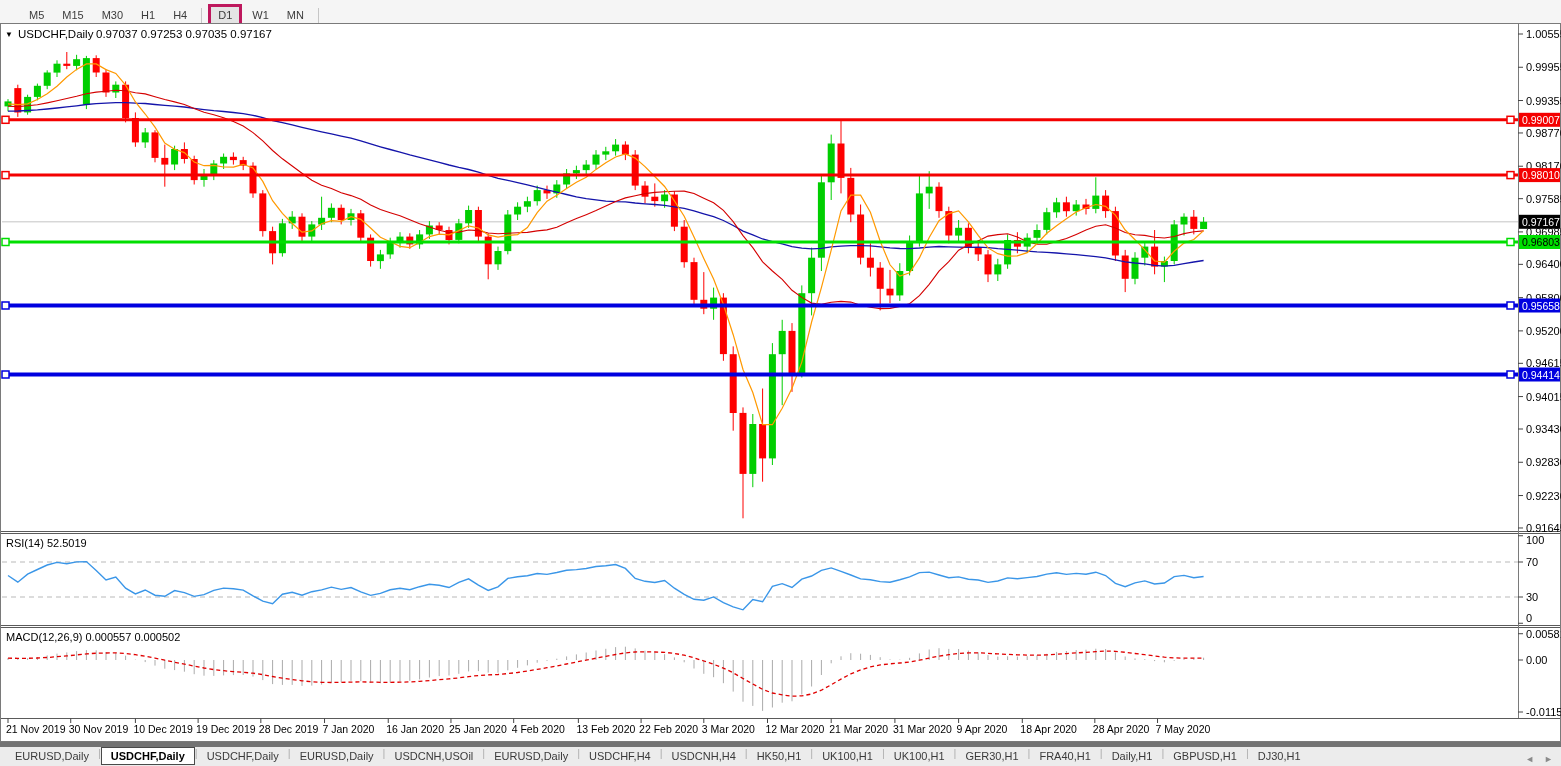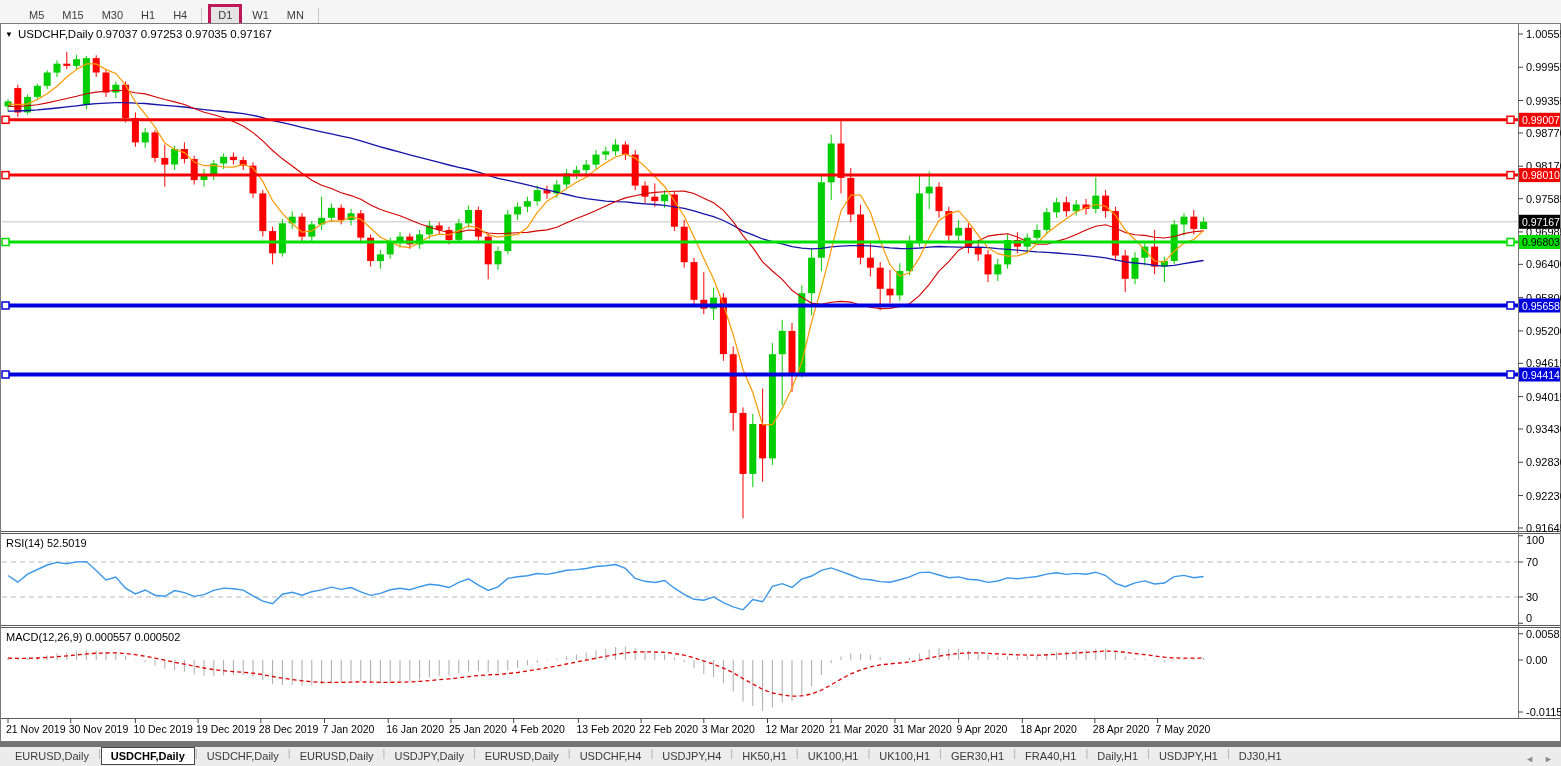--- a/index.html
+++ b/index.html
@@ -565,40 +565,40 @@
 
 <div class="tabbar" id="tabbar">
   <span class="tab">EURUSD,Daily</span>
     <span class="tab-sep">|</span>
     <span class="tab active">USDCHF,Daily</span>
     <span class="tab-sep">|</span>
     <span class="tab">USDCHF,Daily</span>
     <span class="tab-sep">|</span>
     <span class="tab">EURUSD,Daily</span>
     <span class="tab-sep">|</span>
-    <span class="tab">USDJPY,Daily</span>
+    <span class="tab">USDCNH,USOil</span>
     <span class="tab-sep">|</span>
     <span class="tab">EURUSD,Daily</span>
     <span class="tab-sep">|</span>
     <span class="tab">USDCHF,H4</span>
     <span class="tab-sep">|</span>
-    <span class="tab">USDJPY,H4</span>
+    <span class="tab">USDCNH,H4</span>
     <span class="tab-sep">|</span>
     <span class="tab">HK50,H1</span>
     <span class="tab-sep">|</span>
     <span class="tab">UK100,H1</span>
     <span class="tab-sep">|</span>
     <span class="tab">UK100,H1</span>
     <span class="tab-sep">|</span>
     <span class="tab">GER30,H1</span>
     <span class="tab-sep">|</span>
     <span class="tab">FRA40,H1</span>
     <span class="tab-sep">|</span>
     <span class="tab">Daily,H1</span>
     <span class="tab-sep">|</span>
-    <span class="tab">USDJPY,H1</span>
+    <span class="tab">GBPUSD,H1</span>
     <span class="tab-sep">|</span>
     <span class="tab">DJ30,H1</span>
     <div class="tab-arrows">
     <span>◄</span>
     <span>►</span>
   </div>
 </div>
 
 </body></html>

